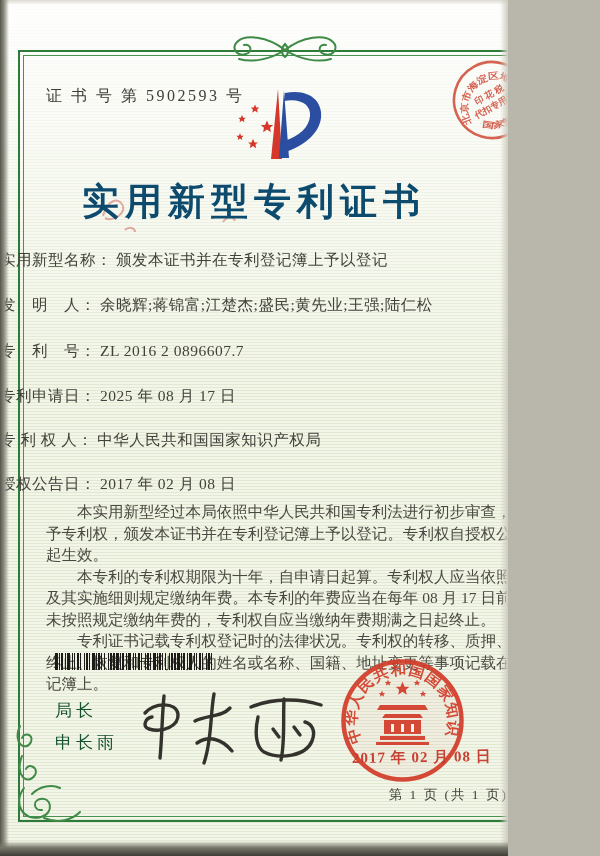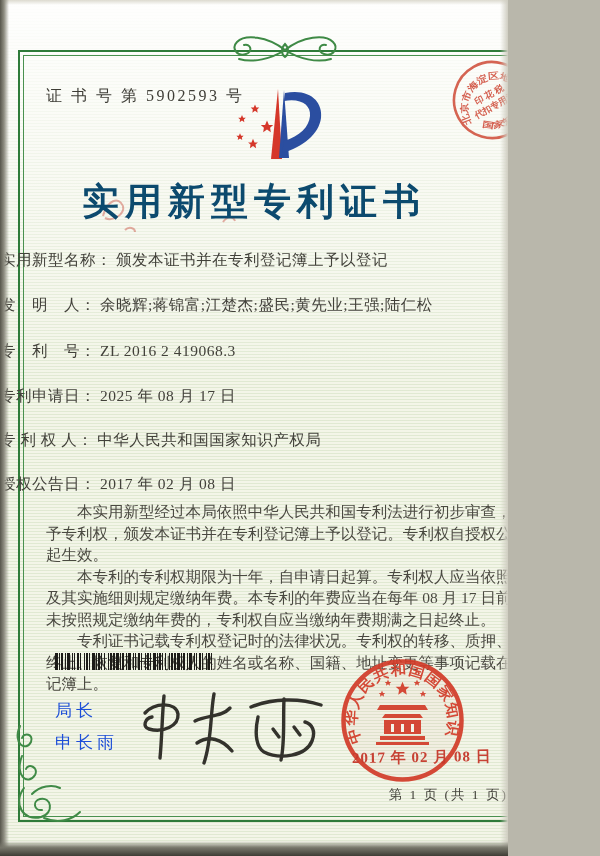--- a/index.html
+++ b/index.html
@@ -43,21 +43,21 @@
   .row{position:absolute;left:0;width:515px;font-size:15.5px;letter-spacing:.5px;color:#42413a;white-space:nowrap;}
   .row .lab{margin-right:4px;}
   .r0{top:250px}.r1{top:295px}.r2{top:341px}.r3{top:386px}.r4{top:430px}.r5{top:474px}
 
   .body-text{position:absolute;left:46px;top:501px;width:512px;
     font-size:15.5px;line-height:21.5px;color:#4a4941;text-align:justify;}
   .body-text p{margin:0;text-indent:2em;}
 
   .barcode{position:absolute;left:55px;top:653px;width:158px;height:17px;}
 
-  .director{position:absolute;left:55px;top:699px;font-size:17px;letter-spacing:4px;color:#1d4ed8;
+  .director{position:absolute;left:55px;top:699px;font-size:17px;letter-spacing:4px;color:#14532d;
     font-family:"Liberation Sans","DejaVu Sans",sans-serif;}
   .director div{margin-bottom:9px;}
   .signature{position:absolute;left:133px;top:684px;width:212px;height:88px;}
 
   .seal-main{position:absolute;left:335px;top:653px;width:135px;height:135px;opacity:.92;}
   .date-stamp{position:absolute;left:352px;top:748px;font-size:15px;font-weight:bold;
     color:#c5392b;letter-spacing:1px;transform:rotate(-.8deg);opacity:.95;white-space:nowrap;}
 
   .seal-tax{position:absolute;left:448px;top:56px;width:88px;height:88px;
     transform:rotate(-29deg);opacity:.88;}
@@ -129,21 +129,21 @@
 
   <div class="title">实用新型专利证书</div>
 
   <div class="row r0">
     <span class="lab">实用新型名称：</span><span>颁发本证书并在专利登记簿上予以登记</span>
   </div>
   <div class="row r1">
     <span class="lab">发　明　人：</span><span>余晓辉;蒋锦富;江楚杰;盛民;黄先业;王强;陆仁松</span>
   </div>
   <div class="row r2">
-    <span class="lab">专　利　号：</span><span>ZL 2016 2 419068.3</span>
+    <span class="lab">专　利　号：</span><span>ZL 2016 2 0896607.7</span>
   </div>
   <div class="row r3">
     <span class="lab">专利申请日：</span><span>2025 年 08 月 17 日</span>
   </div>
   <div class="row r4">
     <span class="lab">专 利 权 人：</span><span>中华人民共和国国家知识产权局</span>
   </div>
   <div class="row r5">
     <span class="lab">授权公告日：</span><span>2017 年 02 月 08 日</span>
   </div>

